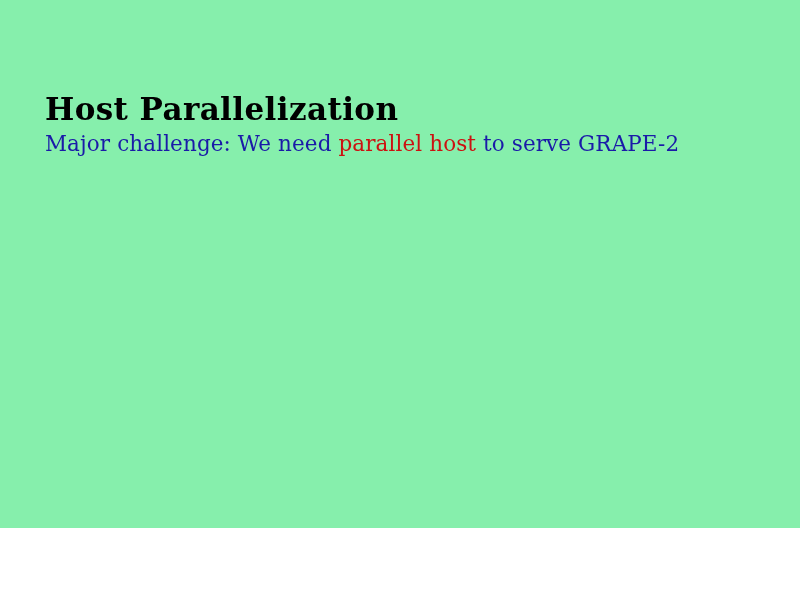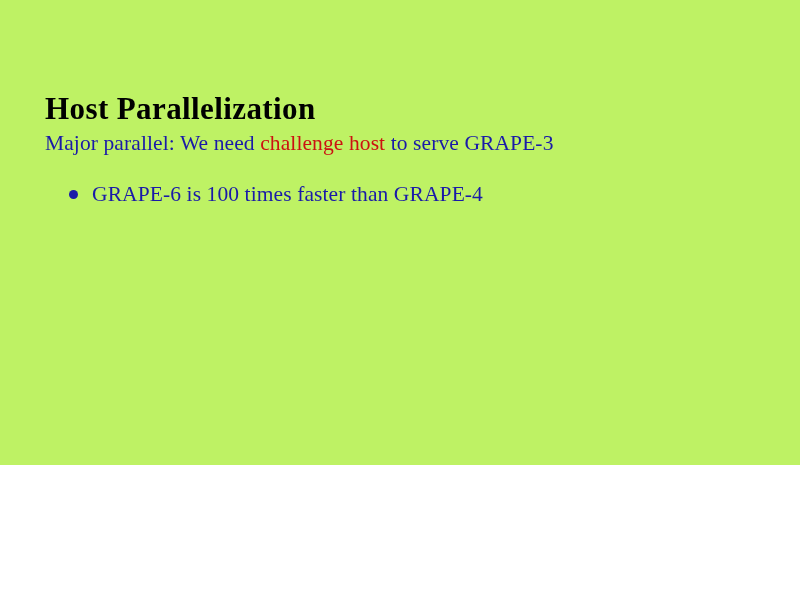--- a/index.html
+++ b/index.html
@@ -11,24 +11,23 @@
     width: 800px;
     height: 600px;
     overflow: hidden;
     font-family: "DejaVu Serif", "Liberation Serif", serif;
     -webkit-font-smoothing: none;
   }
 
   .slide {
     position: relative;
     width: 800px;
-    height: 465px;
-    background: #bef264;
+    height: 528px;
+    background: #86efac;
     box-sizing: border-box;
-    font-family: Liberation Serif, serif;
   }
 
   .slide-title {
     position: absolute;
     left: 45px;
     top: 70px;
     font-size: 31px;
     line-height: 36px;
     color: #000000;
     letter-spacing: 0.4px;
@@ -113,28 +112,24 @@
 </style>
 </head>
 <body>
 
 <div class="slide">
 
   <h1 class="slide-title">Host Parallelization</h1>
 
   <div class="body-block">
 
-    <p class="para"><span>Major parallel: We need </span><span class="hl-red">challenge host</span><span> to serve GRAPE-3</span></p>
+    <p class="para"><span>Major challenge: We need </span><span class="hl-red">parallel host</span><span> to serve GRAPE-2</span></p>
 
     <ul class="bullet-list">
 
-      <li class="bullet-item">
-        <span class="bullet-dot"></span>
-        <span>GRAPE-6 is 100 times faster than GRAPE-4</span>
-      </li>
 
 
     </ul>
 
 
   </div>
 
 </div>
 
 </body></html>

